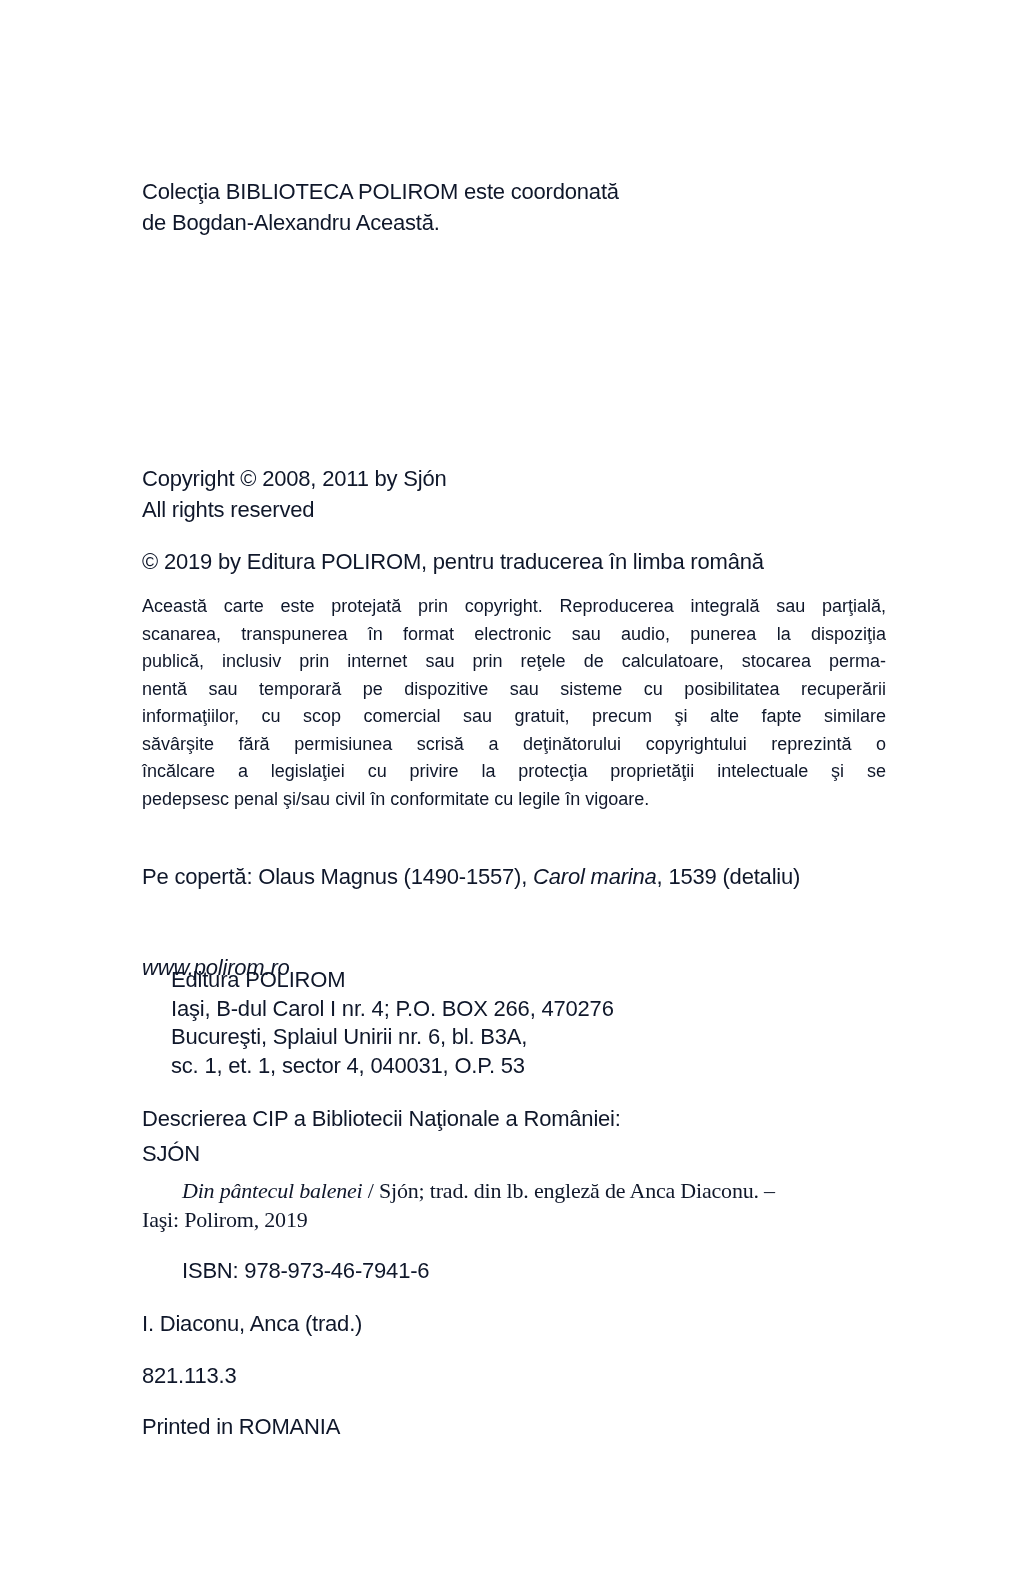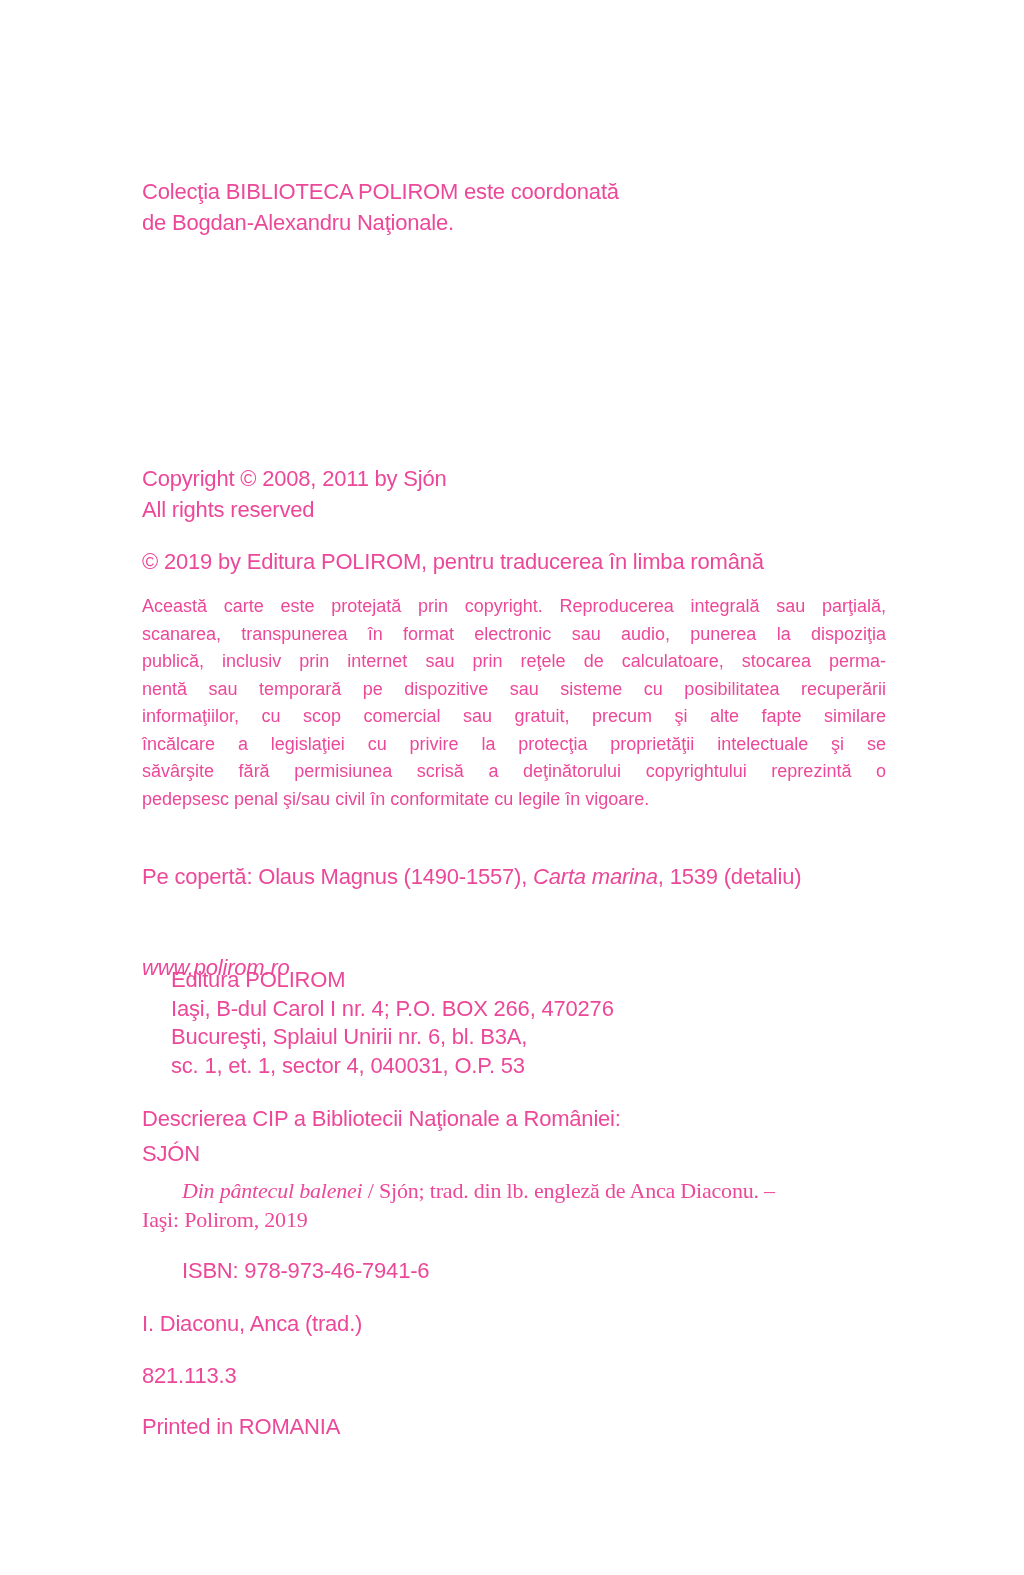--- a/index.html
+++ b/index.html
@@ -6,21 +6,21 @@
     margin: 0;
     padding: 0;
     background: #ffffff;
   }
   .page {
     position: relative;
     width: 1024px;
     height: 1575px;
     background: #ffffff;
     font-family: "Liberation Sans", sans-serif;
-    color: #ec4899;
+    color: #0f172a;
     overflow: hidden;
   }
   .block {
     position: absolute;
     left: 142px;
     width: 744px;
     font-size: 22px;
     line-height: 31px;
     letter-spacing: -0.2px;
   }
@@ -45,44 +45,44 @@
   .lh29 { line-height: 29px; font-family: Liberation Serif, serif; }
   .indent { padding-left: 40px; }
 </style>
 </head>
 <body>
 
 <div class="page">
 
   <div class="block" style="top:176px">
     <div>Colecţia BIBLIOTECA POLIROM este coordonată</div>
-    <div>de Bogdan-Alexandru Naţionale.</div>
+    <div>de Bogdan-Alexandru Această.</div>
   </div>
 
 
   <div class="block" style="top:463px">
     <div>Copyright © 2008, 2011 by Sjón</div>
     <div>All rights reserved</div>
   </div>
 
   <div class="block" style="top:546px">© 2019 by Editura POLIROM, pentru traducerea în limba română</div>
 
   <div class="block legal" style="top:593px">
     <div class="jline">Această carte este protejată prin copyright. Reproducerea integrală sau parţială,</div>
     <div class="jline">scanarea, transpunerea în format electronic sau audio, punerea la dispoziţia</div>
     <div class="jline">publică, inclusiv prin internet sau prin reţele de calculatoare, stocarea perma-</div>
     <div class="jline">nentă sau temporară pe dispozitive sau sisteme cu posibilitatea recuperării</div>
     <div class="jline">informaţiilor, cu scop comercial sau gratuit, precum şi alte fapte similare</div>
+    <div class="jline">săvârşite fără permisiunea scrisă a deţinătorului copyrightului reprezintă o</div>
     <div class="jline">încălcare a legislaţiei cu privire la protecţia proprietăţii intelectuale şi se</div>
-    <div class="jline">săvârşite fără permisiunea scrisă a deţinătorului copyrightului reprezintă o</div>
     <div class="jline jline-last">pedepsesc penal şi/sau civil în conformitate cu legile în vigoare.</div>
   </div>
 
   <div class="block" style="top:861px">
-    <span>Pe copertă: Olaus Magnus (1490-1557), </span><span class="italic">Carta marina</span><span>, 1539 (detaliu)</span>
+    <span>Pe copertă: Olaus Magnus (1490-1557), </span><span class="italic">Carol marina</span><span>, 1539 (detaliu)</span>
   </div>
 
   <div class="block italic" style="top:952px">www.polirom.ro</div>
 
   <div class="block lh28" style="top:966px">
     <div>Editura POLIROM</div>
     <div>Iaşi, B-dul Carol I nr. 4; P.O. BOX 266, 470276</div>
     <div>Bucureşti, Splaiul Unirii nr. 6, bl. B3A,</div>
     <div>sc. 1, et. 1, sector 4, 040031, O.P. 53</div>
   </div>

